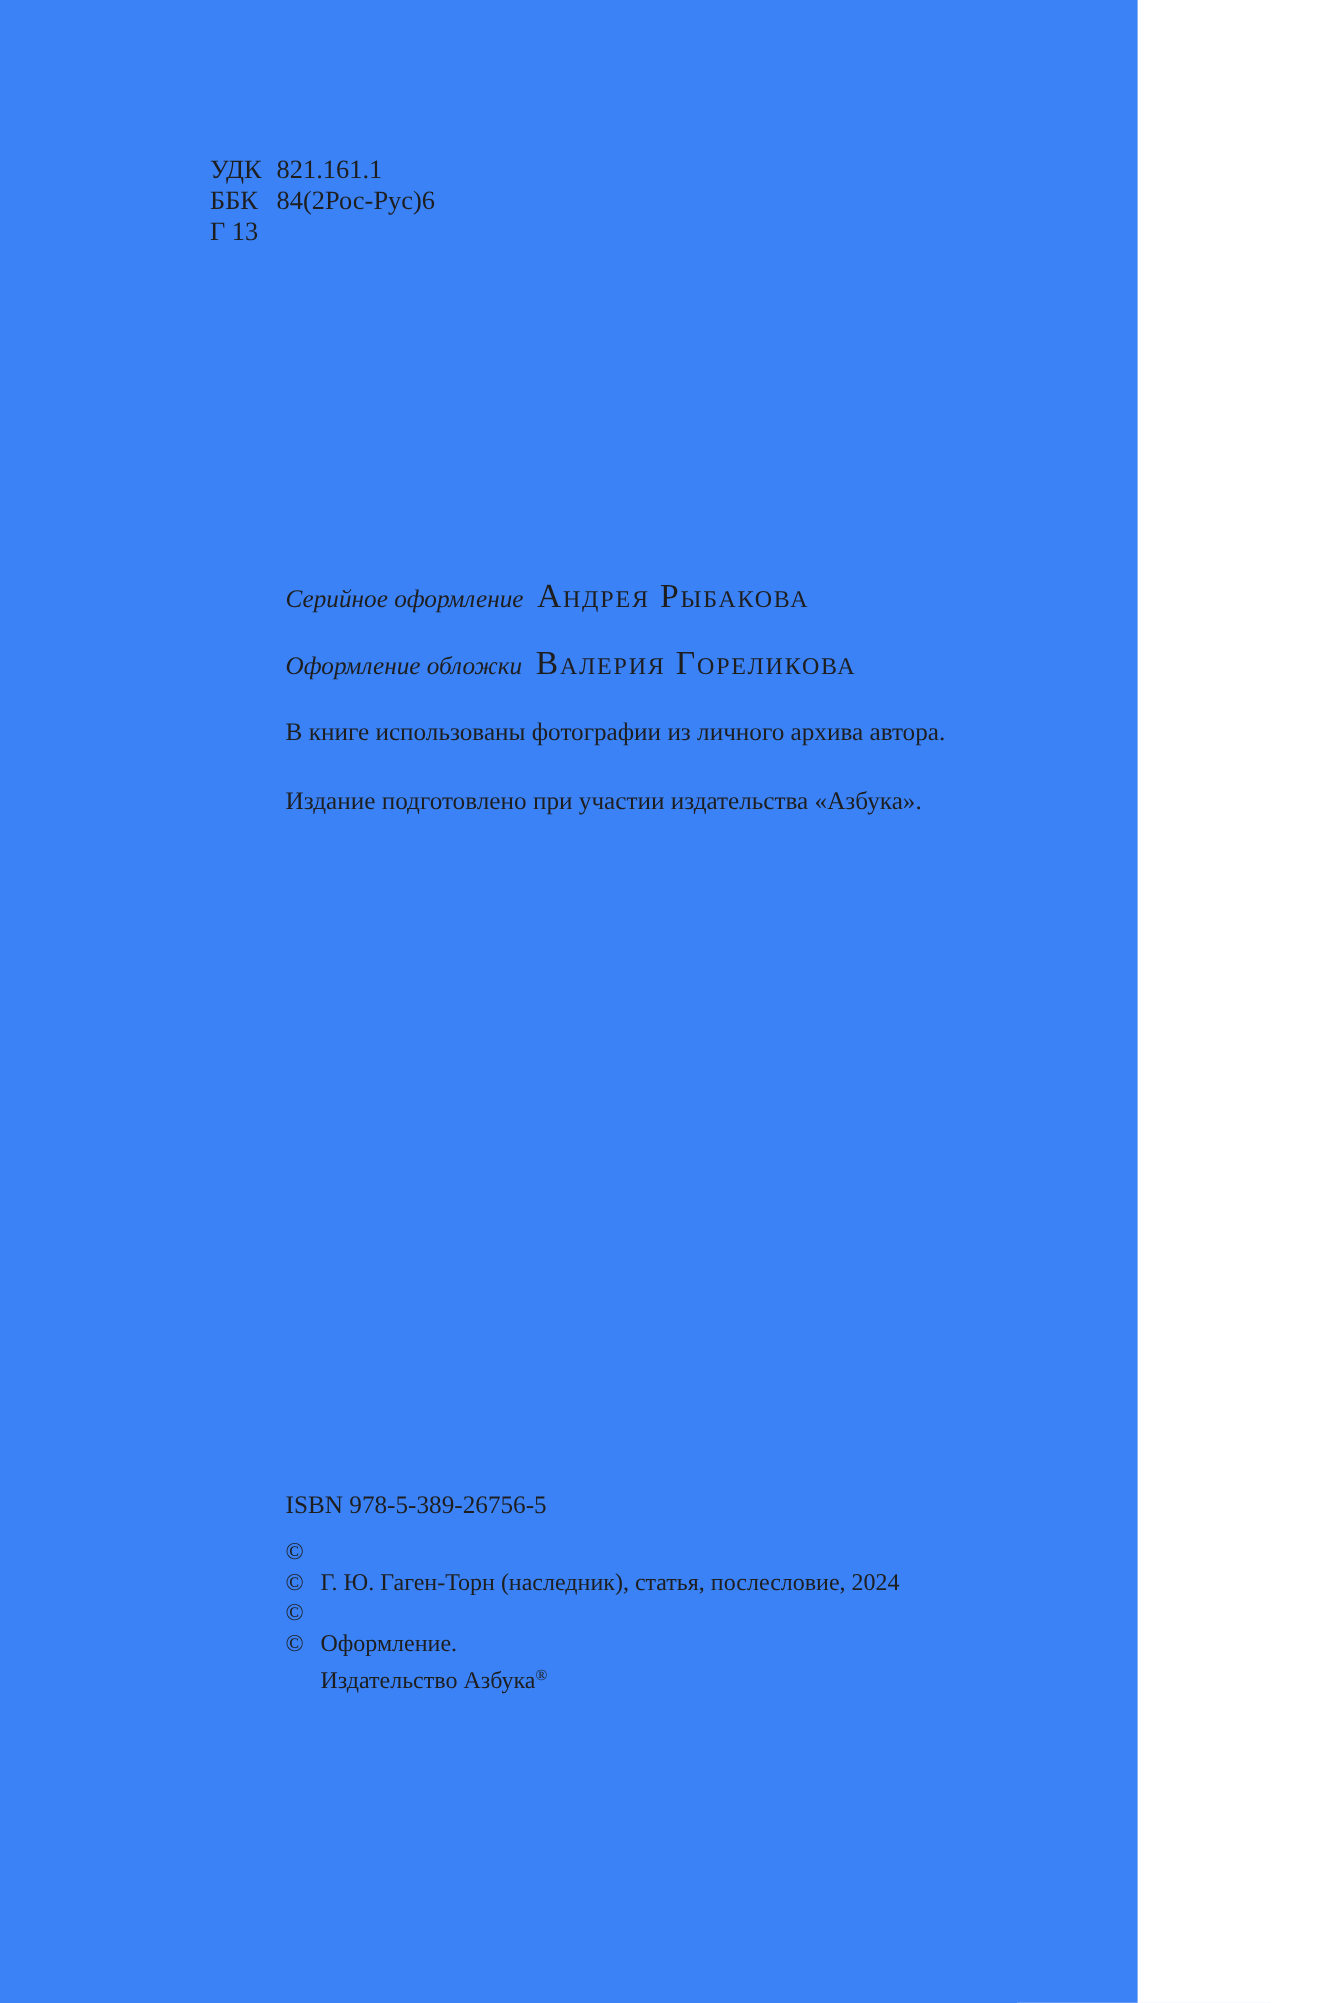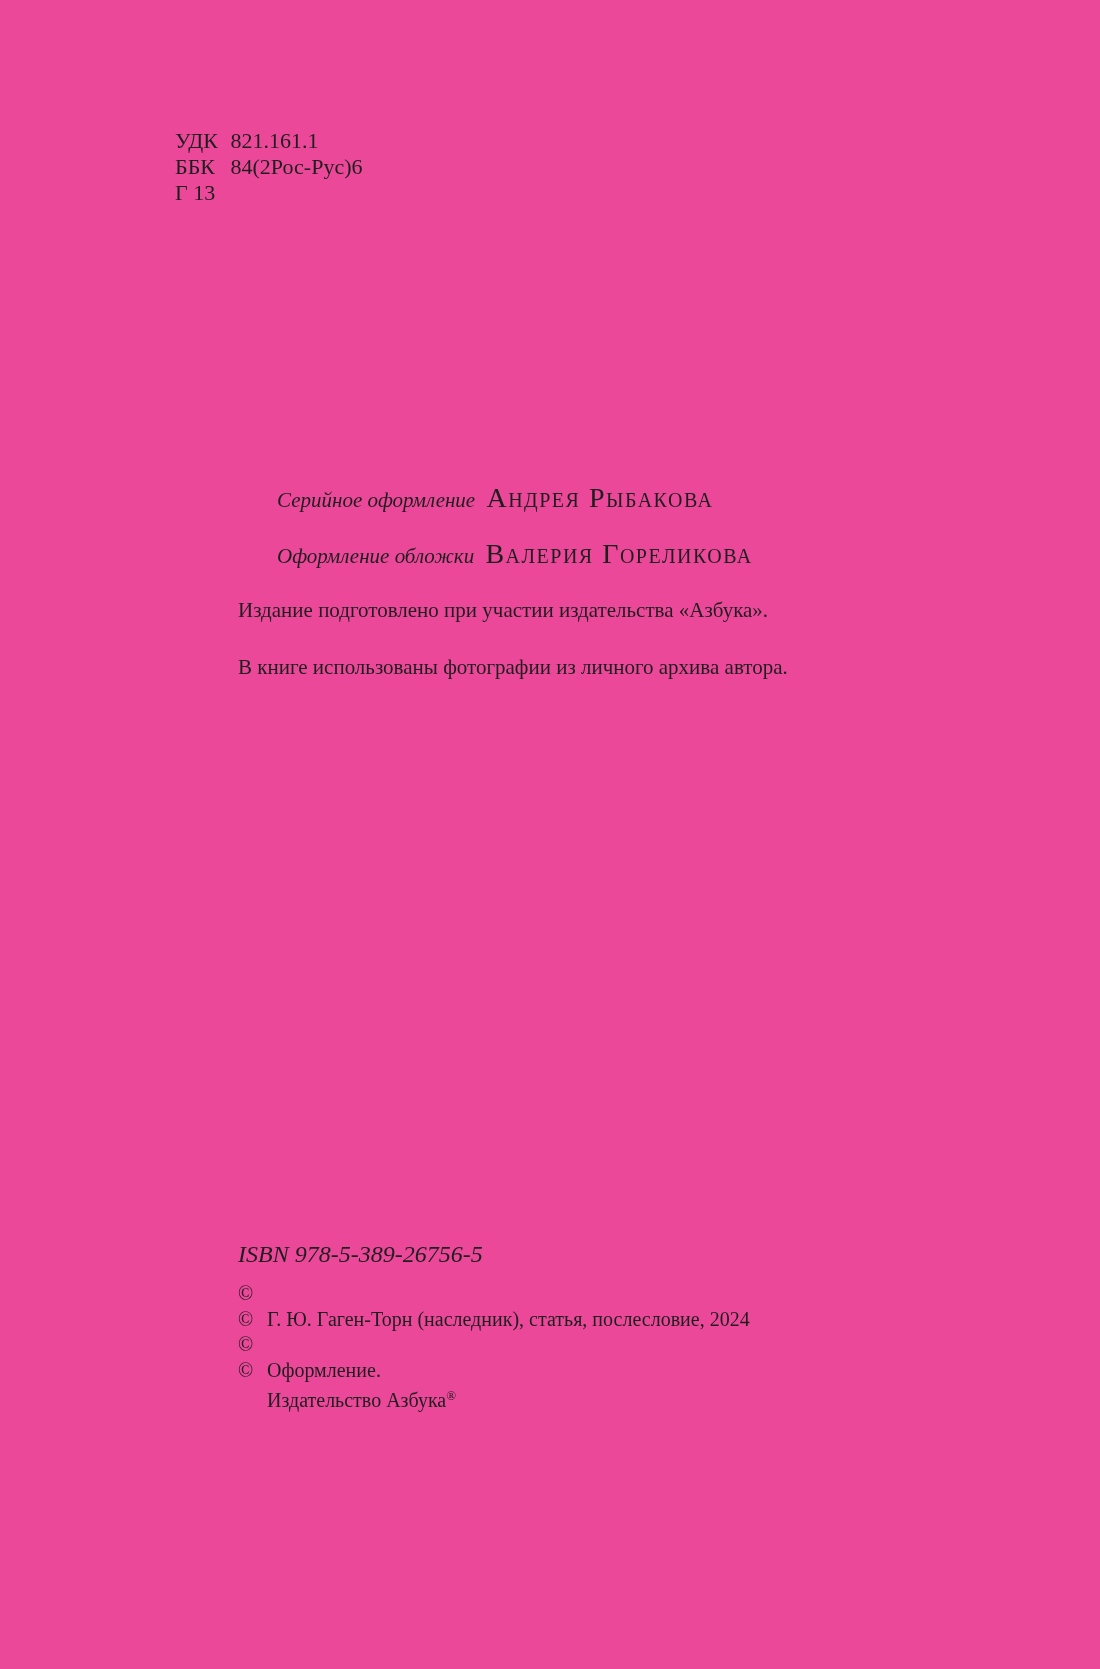--- a/index.html
+++ b/index.html
@@ -11,22 +11,22 @@
       width: 1100px;
       height: 1669px;
       position: relative;
       overflow: hidden;
       font-family: "Liberation Serif", "DejaVu Serif", serif;
       color: #1e1e1e;
     }
     .page {
       position: absolute;
       left: 0; top: 0;
-      width: 1100px; height: 1669px;
-      background: #ec4899;
+      width: 948px; height: 1669px;
+      background: #3b82f6;
     }
     .classif {
       position: absolute;
       left: 175px;
       top: 128px;
       font-size: 22px;
       line-height: 26px;
     }
     .classif .row { white-space: nowrap; }
     .classif .code { display: inline-block; min-width: 50px; }
@@ -35,45 +35,44 @@
       left: 238px;
       top: 484px;
       font-size: 21px;
     }
     .credit-line {
       white-space: nowrap;
       height: 28px;
       line-height: 28px;
       margin-bottom: 28px;
     }
-    .credit-line .role { font-style: italic; margin-left: 39px; }
+    .credit-line .role { font-style: italic; }
     .credit-line .name {
       font-variant: small-caps;
       letter-spacing: 1.5px;
       font-size: 28px;
       margin-left: 6px;
     }
     .note {
       white-space: nowrap;
       height: 28px;
       line-height: 28px;
       margin-bottom: 29px;
     }
     .imprint {
       position: absolute;
       left: 238px;
       top: 1240px;
       font-size: 20px;
     }
     .isbn {
-      font-size: 24px;
+      font-size: 21px;
       line-height: 28px;
       margin-bottom: 13px;
       white-space: nowrap;
-      font-style: italic;
     }
     .copy-row {
       display: flex;
       line-height: 25.6px;
       white-space: nowrap;
     }
     .copy-row .sym {
       width: 29px;
       flex: none;
     }
@@ -101,22 +100,22 @@
 
   <div class="credits">
     <div class="credit-line">
       <span class="role">Серийное оформление</span>
       <span class="name">Андрея Рыбакова</span>
     </div>
     <div class="credit-line">
       <span class="role">Оформление обложки</span>
       <span class="name">Валерия Гореликова</span>
     </div>
+    <div class="note">В книге использованы фотографии из личного архива автора.</div>
     <div class="note">Издание подготовлено при участии издательства «Азбука».</div>
-    <div class="note">В книге использованы фотографии из личного архива автора.</div>
   </div>
 
   <div class="imprint">
     <div class="isbn">ISBN 978-5-389-26756-5</div>
 
     <div class="copy-row">
       <span class="sym">©</span>
     </div>
     <div class="copy-row">
       <span class="sym">©</span>

